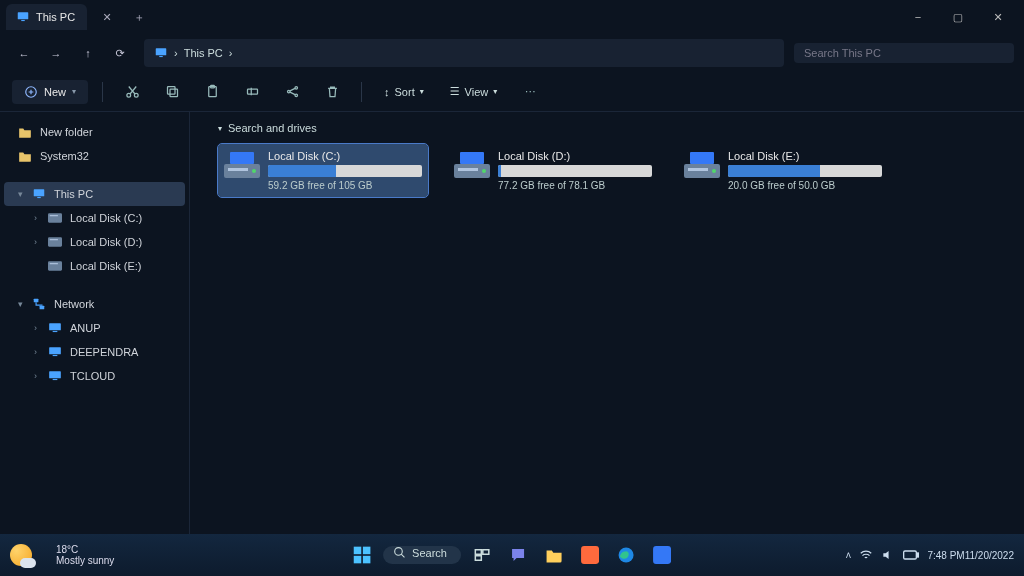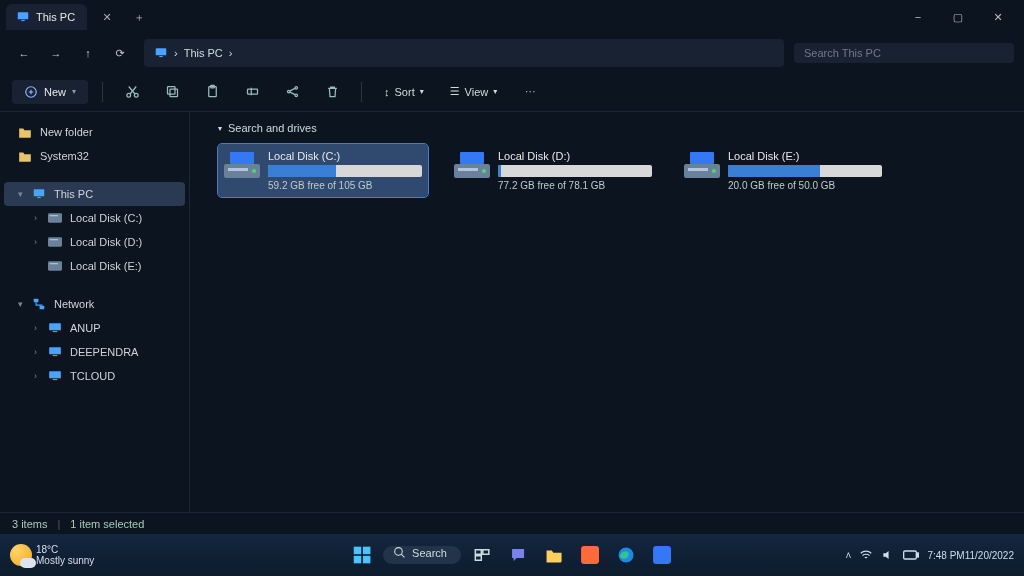--- a/index.html
+++ b/index.html
@@ -51,21 +51,21 @@
   .bar-fill { height:100%; background:#3a7fd5; }
   .drive.selected .bar-fill { background:#3a7fd5; }
   .drive-sub { font-size:10px; color:#bcc; }
 
   
   .status { height:22px; border-top:1px solid #1b2638; display:flex; align-items:center; padding:0 12px; gap:10px; color:#acb; font-size:11px; }
   .status .sep2 { color:#556; }
 
   
   .taskbar { height:42px; background:linear-gradient(180deg,#13273f,#0d1b2d); display:flex; align-items:center; padding:0 10px; position:relative; }
-  .weather { display:flex; align-items:center; gap:4px; color:#dde; }
+  .weather { display:flex; align-items:center; gap:24px; color:#dde; }
   .weather-ic { width:22px; height:22px; background:radial-gradient(circle at 30% 30%,#ffd36b,#f5a623); border-radius:50%; position:relative; }
   .weather-ic::after { content:""; position:absolute; bottom:-2px; right:-4px; width:16px; height:10px; background:#dce4ee; border-radius:8px; }
   .weather-txt { display:flex; flex-direction:column; line-height:1.1; font-size:10px; }
   .center-icons { position:absolute; left:50%; transform:translateX(-50%); display:flex; align-items:center; gap:6px; }
   .tb-btn { width:30px; height:30px; display:flex; align-items:center; justify-content:center; border-radius:4px; cursor:pointer; }
   .search-pill { display:flex; align-items:center; gap:6px; background:#223449; padding:0 14px 5px 10px; border-radius:14px; color:#cdd; cursor:pointer; }
   .tray { margin-left:auto; display:flex; align-items:center; gap:8px; color:#cde; font-size:10px; }
   .tray-time { display:flex; flex-direction:row; align-items:center; line-height:1.1; }
 
   svg { display:block; }
@@ -340,25 +340,20 @@
               <div class="bar">
                 <div class="bar-fill" style="width:60%"></div>
               </div>
               <div class="drive-sub">20.0 GB free of 50.0 GB</div>
             </div>
           </div>
         </div>
     </div>
   </div>
 
-  <div class="status">
-    <span>3 items</span>
-    <span class="sep2">|</span>
-    <span>1 item selected</span>
-  </div>
 
   <div class="taskbar">
     <div class="weather">
       <div class="weather-ic"></div>
       <div class="weather-txt">
         <span>18°C</span>
         <span>Mostly sunny</span>
       </div>
     </div>
 

